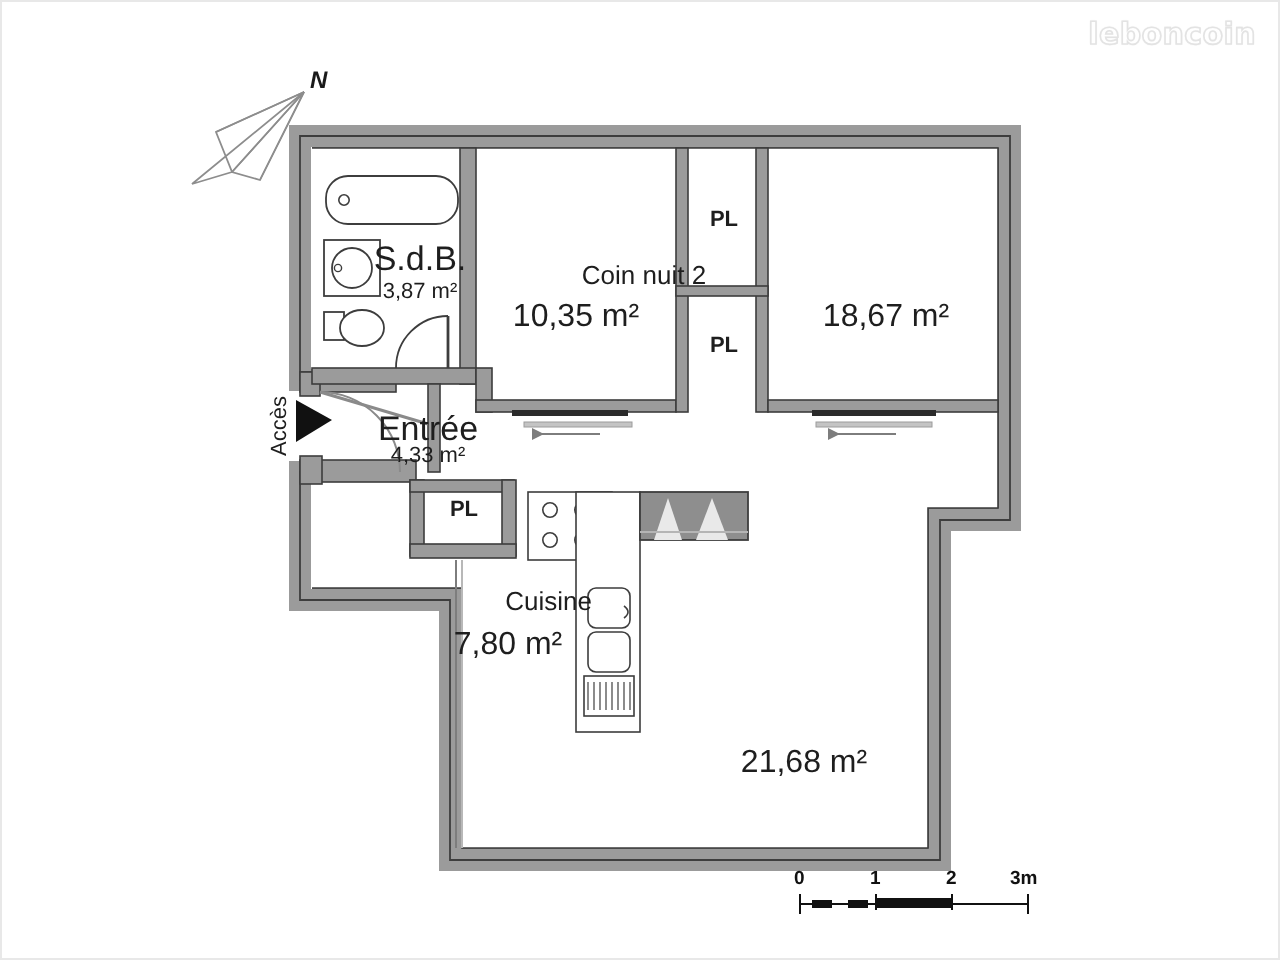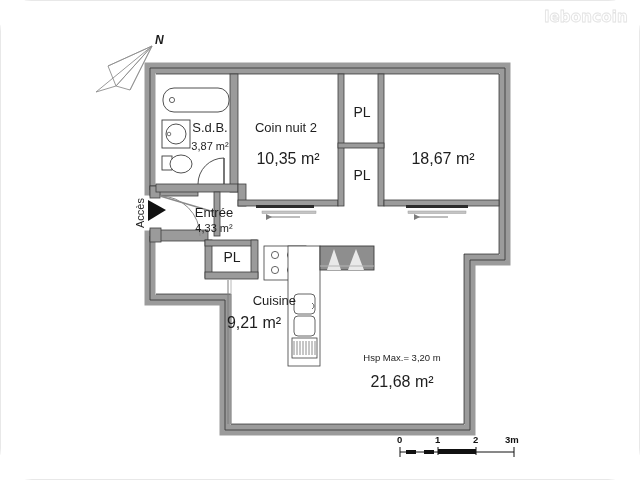--- a/index.html
+++ b/index.html
@@ -8,21 +8,20 @@
     background: #ffffff;
   }
   #page {
     position: relative;
     width: 640px;
     height: 480px;
     background: #ffffff;
     overflow: hidden;
     font-family: "Liberation Sans", sans-serif;
     color: #1a1a1a;
-    border-radius: 32px;
   }
   .frame {
     position: absolute;
     left: 0; top: 0;
     width: 640px; height: 480px;
     border: 1px solid #e8e8e8;
     box-sizing: border-box;
     pointer-events: none;
   }
   #planSvg {
@@ -50,25 +49,25 @@
   .room-name {
     font-size: 13px;
   }
   .room-area {
     font-size: 16px;
   }
   .room-extra {
     font-size: 9.5px;
   }
   .pl-label {
-    font-size: 14px;
-    font-weight: 400;
+    font-size: 11px;
+    font-weight: 700;
   }
   .small-name {
-    font-size: 13px;
+    font-size: 17px;
   }
   .tiny-area {
     font-size: 11px;
   }
   .acces {
     position: absolute;
     font-size: 11px;
     transform: rotate(-90deg);
     transform-origin: left top;
     white-space: nowrap;
@@ -264,33 +263,32 @@
 
   <div class="watermark">leboncoin</div>
 
   <div class="north-n" style="left:155px; top:33px;">N</div>
 
   <div class="acces" style="left:134px; top:228px;">Accès</div>
 
   <div class="lbl small-name" style="left:180px; top:120px; width:60px;">S.d.B.</div>
   <div class="lbl tiny-area" style="left:180px; top:140px; width:60px;">3,87 m²</div>
 
-  <div class="lbl room-name" style="left:238px; top:120px; width:96px;">Coin nuit 2</div>
+  <div class="lbl room-name" style="left:238px; top:130px; width:96px;padding-left:36px;">Coin nuit 2</div>
   <div class="lbl room-area" style="left:238px; top:150px; width:100px;">10,35 m²</div>
 
   <div class="lbl room-area" style="left:390px; top:150px; width:106px;">18,67 m²</div>
 
   <div class="lbl small-name" style="left:182px; top:205px; width:64px;">Entrée</div>
   <div class="lbl tiny-area" style="left:182px; top:222px; width:64px;">4,33 m²</div>
 
   <div class="lbl room-name" style="left:212px; top:293px; width:84px;text-align:right;">Cuisine</div>
-  <div class="lbl room-area" style="left:212px; top:314px; width:84px;">9,21 m²</div>
+  <div class="lbl room-area" style="left:212px; top:314px; width:84px;">7,80 m²</div>
 
   <div class="lbl room-area" style="left:347px; top:333px; width:110px;margin-top:40px;">21,68 m²</div>
-  <div class="lbl room-extra" style="left:337px; top:352px; width:130px;">Hsp Max.= 3,20 m</div>
 
   <div class="lbl pl-label" style="left:344px; top:104px; width:36px;">PL</div>
   <div class="lbl pl-label" style="left:344px; top:167px; width:36px;">PL</div>
   <div class="lbl pl-label" style="left:213px; top:249px; width:38px;">PL</div>
 
   <div class="scale-num" style="left:397px; top:434px;">0</div>
   <div class="scale-num" style="left:435px; top:434px;">1</div>
   <div class="scale-num" style="left:473px; top:434px;">2</div>
   <div class="scale-num" style="left:505px; top:434px;">3m</div>
 

